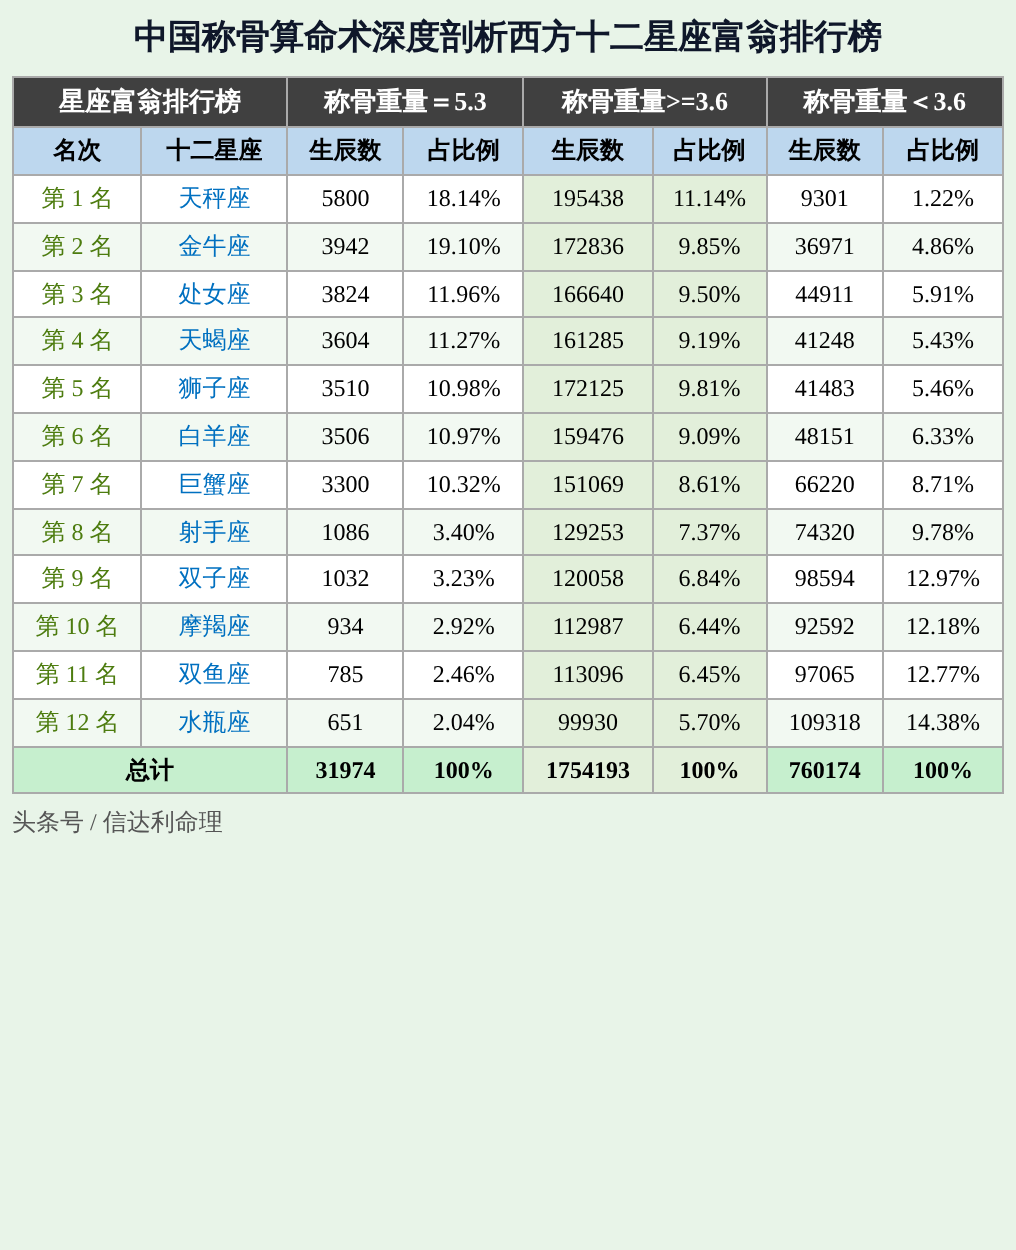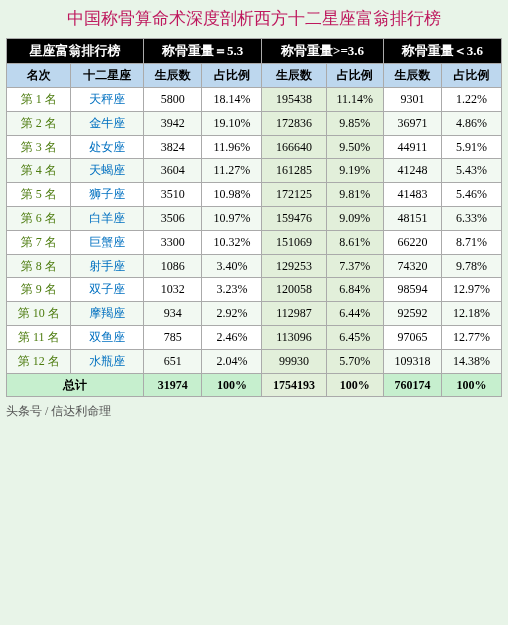--- a/index.html
+++ b/index.html
@@ -9,39 +9,39 @@
       font-family: "SimSun", "宋体", serif;
       background: #e8f4e8;
     }
     .container {
       width: 508px;
       background: #e8f4e8;
       padding: 8px 6px 10px 6px;
     }
     .title {
       text-align: center;
-      color: #be185d;
+      color: #0f172a;
       font-size: 17px;
-      font-weight: normal;
+      font-weight: bold;
       margin-bottom: 8px;
       line-height: 1.3;
     }
     table {
       width: 100%;
       border-collapse: collapse;
       font-size: 12px;
     }
     th, td {
       border: 1px solid #aaa;
       text-align: center;
       padding: 3px 2px;
       line-height: 1.4;
     }
     .header-top th {
-      background: #000000;
+      background: #404040;
       color: white;
       font-weight: bold;
       font-size: 13px;
     }
     .header-sub th {
       background: #bdd7ee;
       color: #000;
       font-weight: bold;
       font-size: 12px;
     }

